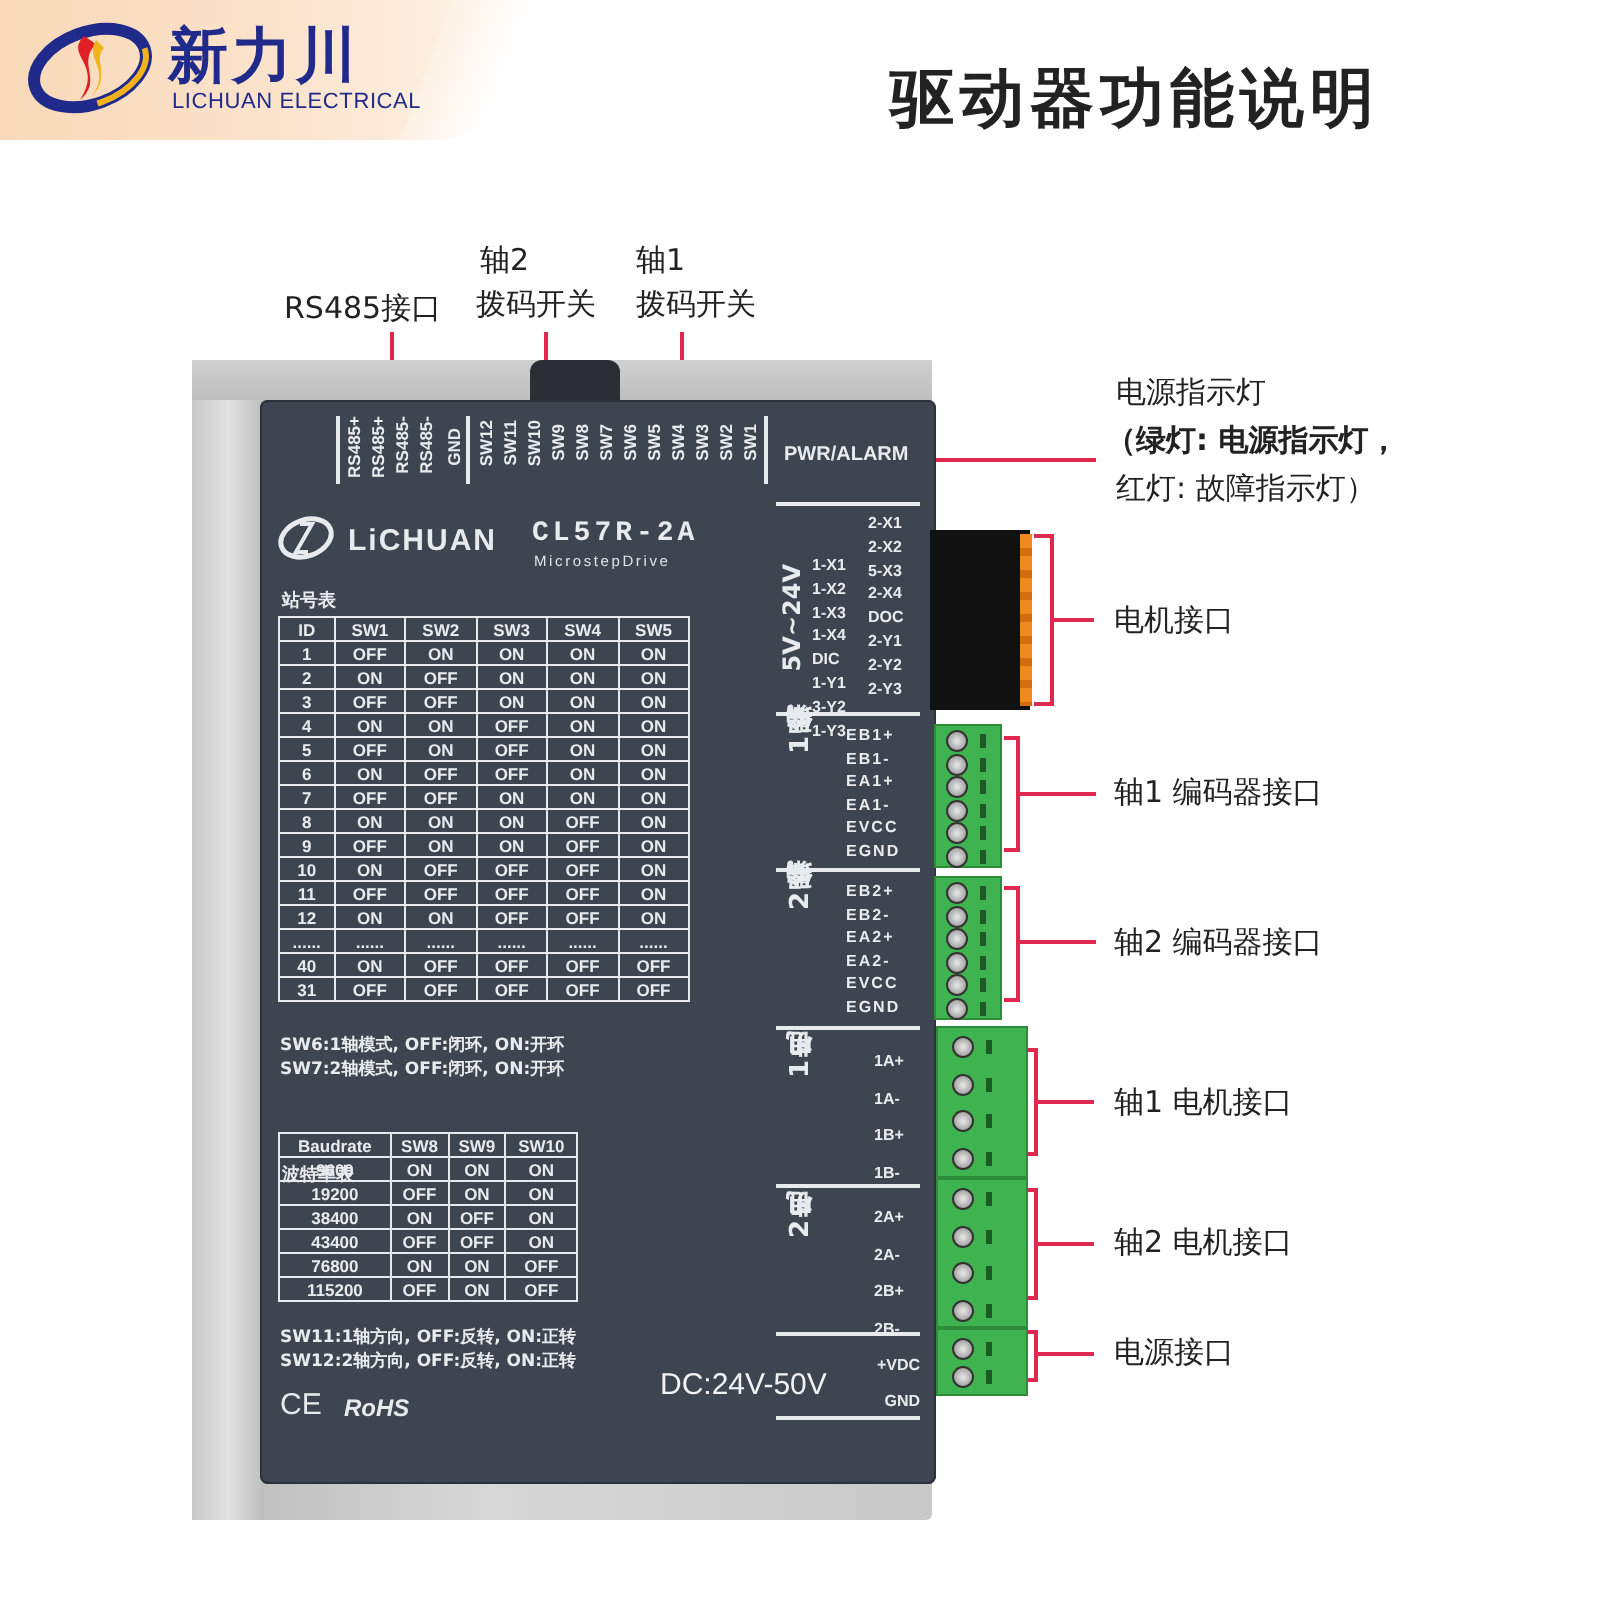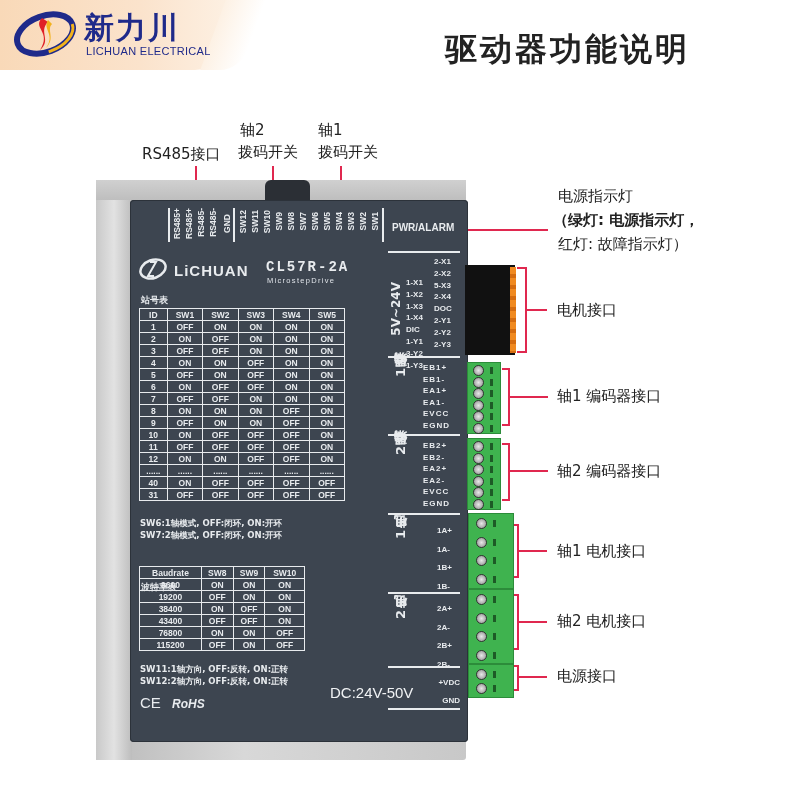--- a/index.html
+++ b/index.html
@@ -266,21 +266,21 @@
         <td>OFF</td>
         <td>OFF</td>
       </tr>
     </tbody>
 </table>
 
 <div class="abs note" style="left:140px;top:518px;">SW6:1轴模式, OFF:闭环, ON:开环</div>
 <div class="abs note" style="left:140px;top:530px;">SW7:2轴模式, OFF:闭环, ON:开环</div>
 
 <div class="abs small-title" style="left:141px;top:581px;">波特率表</div>
-<table class="spec" style="left:139px;top:566px;width:166px;">
+<table class="spec" style="left:139px;top:566px;width:150px;">
   <thead>
     <tr>
       <th>Baudrate</th>
       <th>SW8</th>
       <th>SW9</th>
       <th>SW10</th>
     </tr>
   </thead>
   <tbody id="baud-body">
       <tr>

